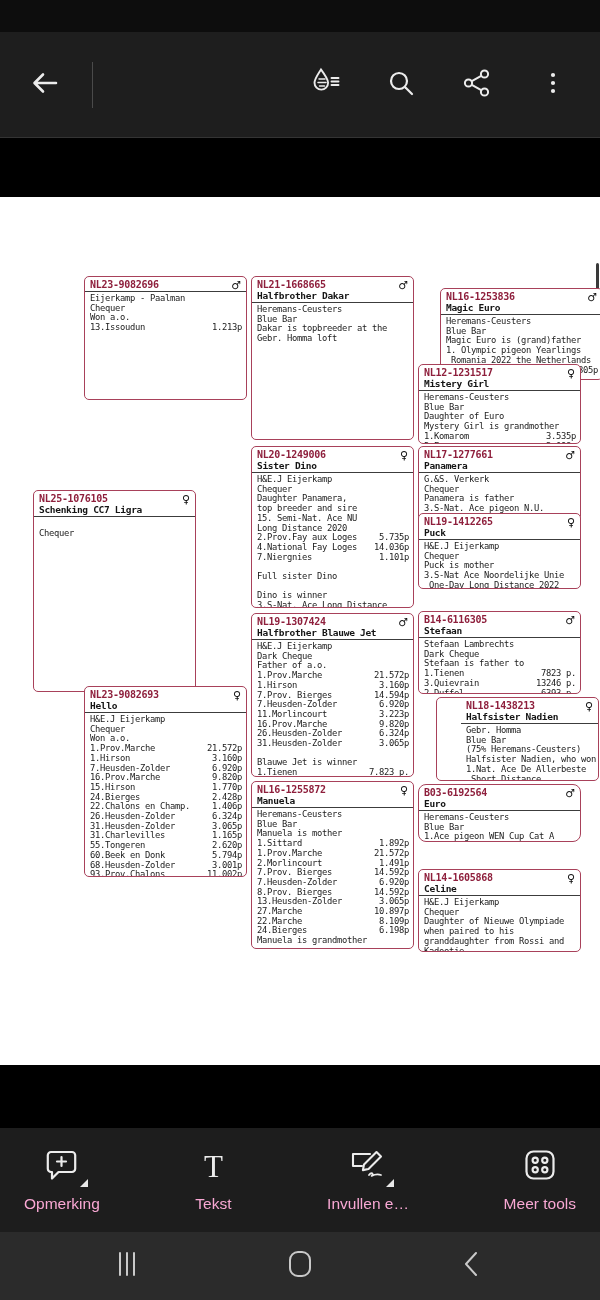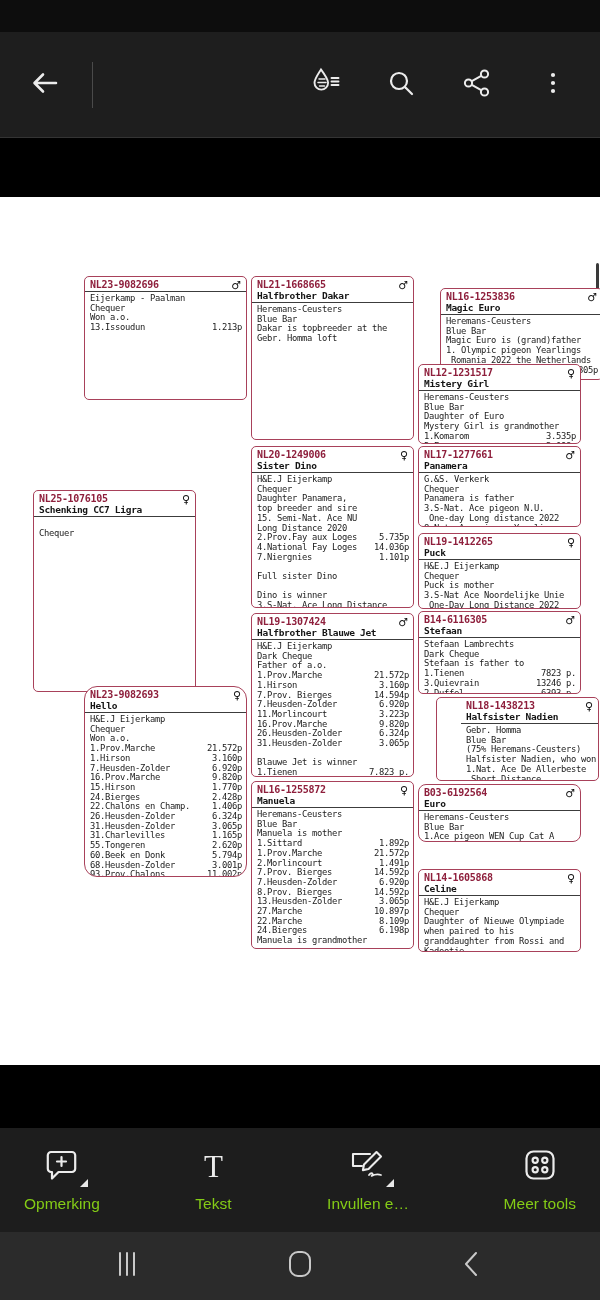--- a/index.html
+++ b/index.html
@@ -38,21 +38,21 @@
   .pr { font-family:"DejaVu Sans Mono", monospace; font-size:8.8px; line-height:9.7px; color:#202020;
         letter-spacing:-0.3px; }
 
   
   .bottom-toolbar { position:absolute; top:1128px; left:0; width:600px; height:104px; background:#1d1d1d;
                     display:flex; align-items:center; justify-content:space-between; padding:0 24px; }
   .tool-item { display:flex; flex-direction:column; align-items:center; gap:9px; }
   .tool-icon { position:relative; width:38px; height:38px; display:flex; align-items:center; justify-content:center; }
   .caret { position:absolute; right:-7px; bottom:-1px; width:0; height:0;
            border-left:8px solid transparent; border-bottom:8px solid #e8e8e8; }
-  .tool-label { color:#84cc16; font-size:15.5px; white-space:nowrap; }
+  .tool-label { color:#f9a8d4; font-size:15.5px; white-space:nowrap; }
   .t-glyph { font-family:"Liberation Serif", serif; font-size:31px; color:#ececec; line-height:1; }
 
   
   .nav-bar { position:absolute; top:1232px; left:0; width:600px; height:68px; background:#2b2b2b;
              display:flex; align-items:center; justify-content:space-between; padding:0 110px; }
   .nav-btn { width:34px; height:34px; display:flex; align-items:center; justify-content:center; }
 </style>
 </head>
 <body>
 
@@ -288,21 +288,21 @@
             <span class="pl">3.S-Nat. Ace pigeon N.U.</span>
           </div>
           <div class="prow">
             <span class="pl"> One-day Long distance 2022</span>
           </div>
           <div class="prow">
             <span class="pl">8.Nat. Ace pigeon Yearlings</span>
           </div>
         </div>
       </div>
-      <div class="pbox" style="left: 418px; top: 336px; width: 163px; height: 76px;">
+      <div class="pbox" style="left: 418px; top: 316px; width: 163px; height: 76px;">
         <div class="phead">
           <div class="pring">NL19-1412265</div>
           <div class="pname">Puck</div>
           <span class="psex">♀</span>
         </div>
         <div class="pbody">
           <div class="prow">
             <span class="pl">H&amp;E.J Eijerkamp</span>
           </div>
           <div class="prow">
@@ -444,21 +444,21 @@
             <span class="pl">Halfsister Nadien, who won</span>
           </div>
           <div class="prow">
             <span class="pl">1.Nat. Ace De Allerbeste</span>
           </div>
           <div class="prow">
             <span class="pl"> Short Distance</span>
           </div>
         </div>
       </div>
-      <div class="pbox" style="left: 84px; top: 489px; width: 163px; height: 191px; border-radius: 13px;">
+      <div class="pbox" style="left: 84px; top: 489px; width: 163px; height: 191px;">
         <div class="phead">
           <div class="pring">NL23-9082693</div>
           <div class="pname">Hello</div>
           <span class="psex">♀</span>
         </div>
         <div class="pbody">
           <div class="prow">
             <span class="pl">H&amp;E.J Eijerkamp</span>
           </div>
           <div class="prow">

